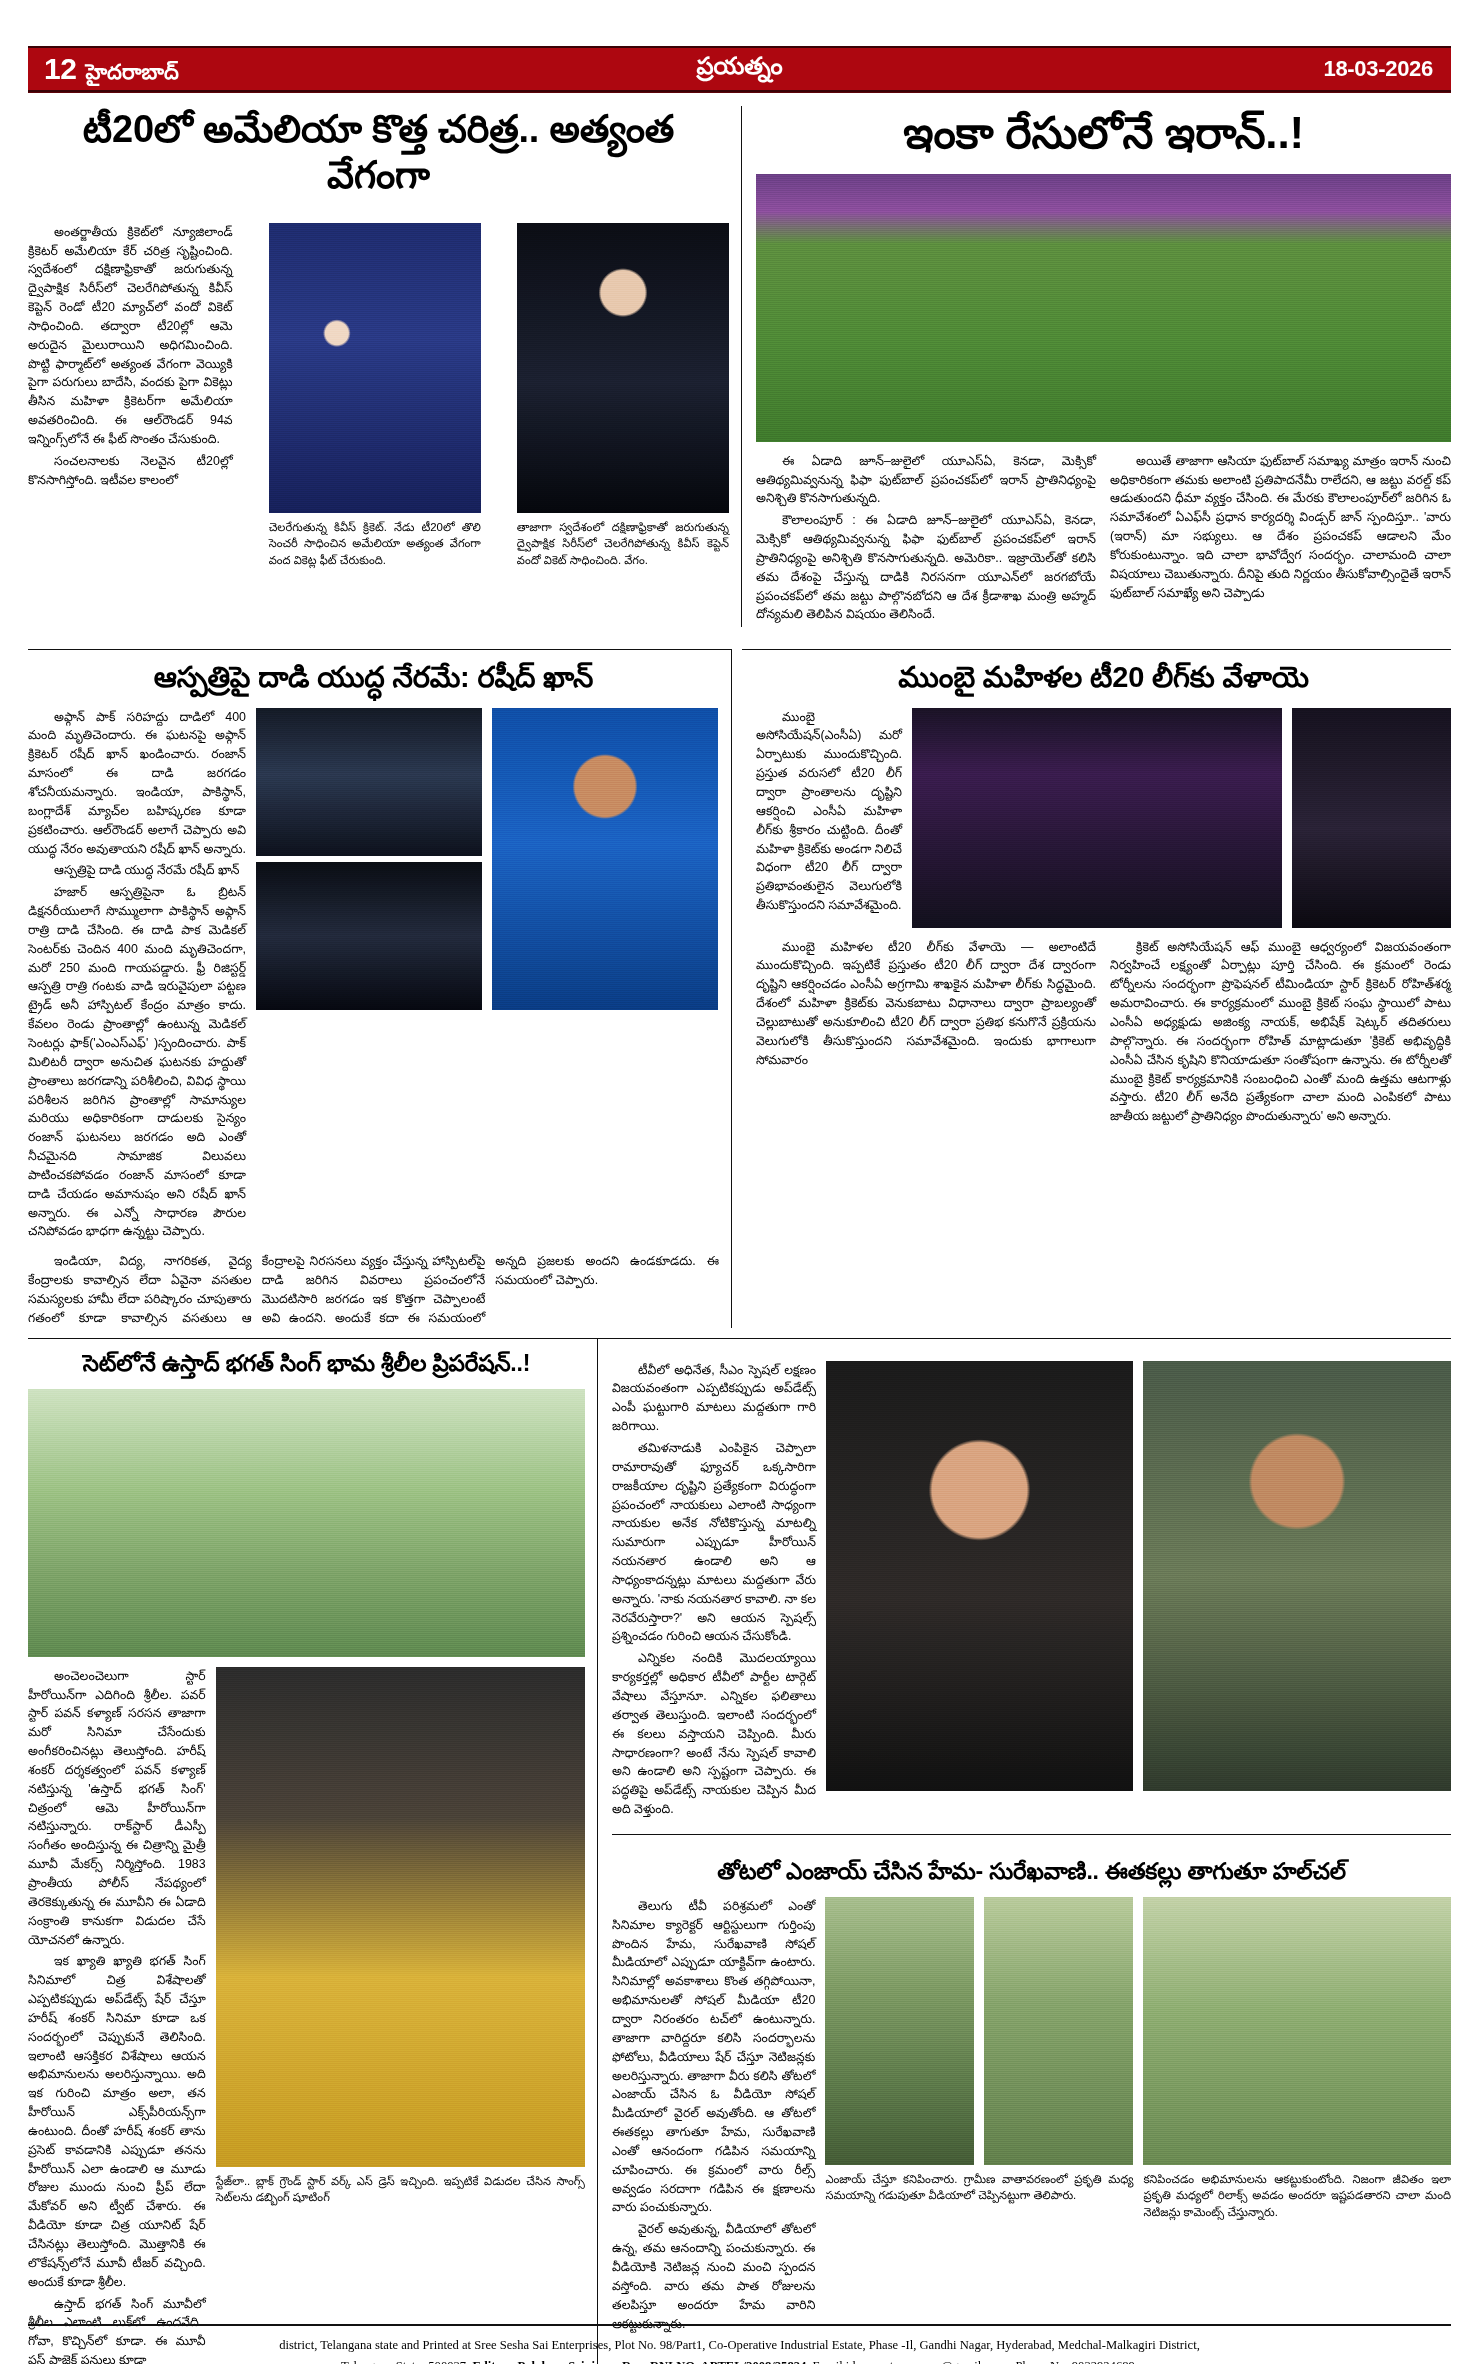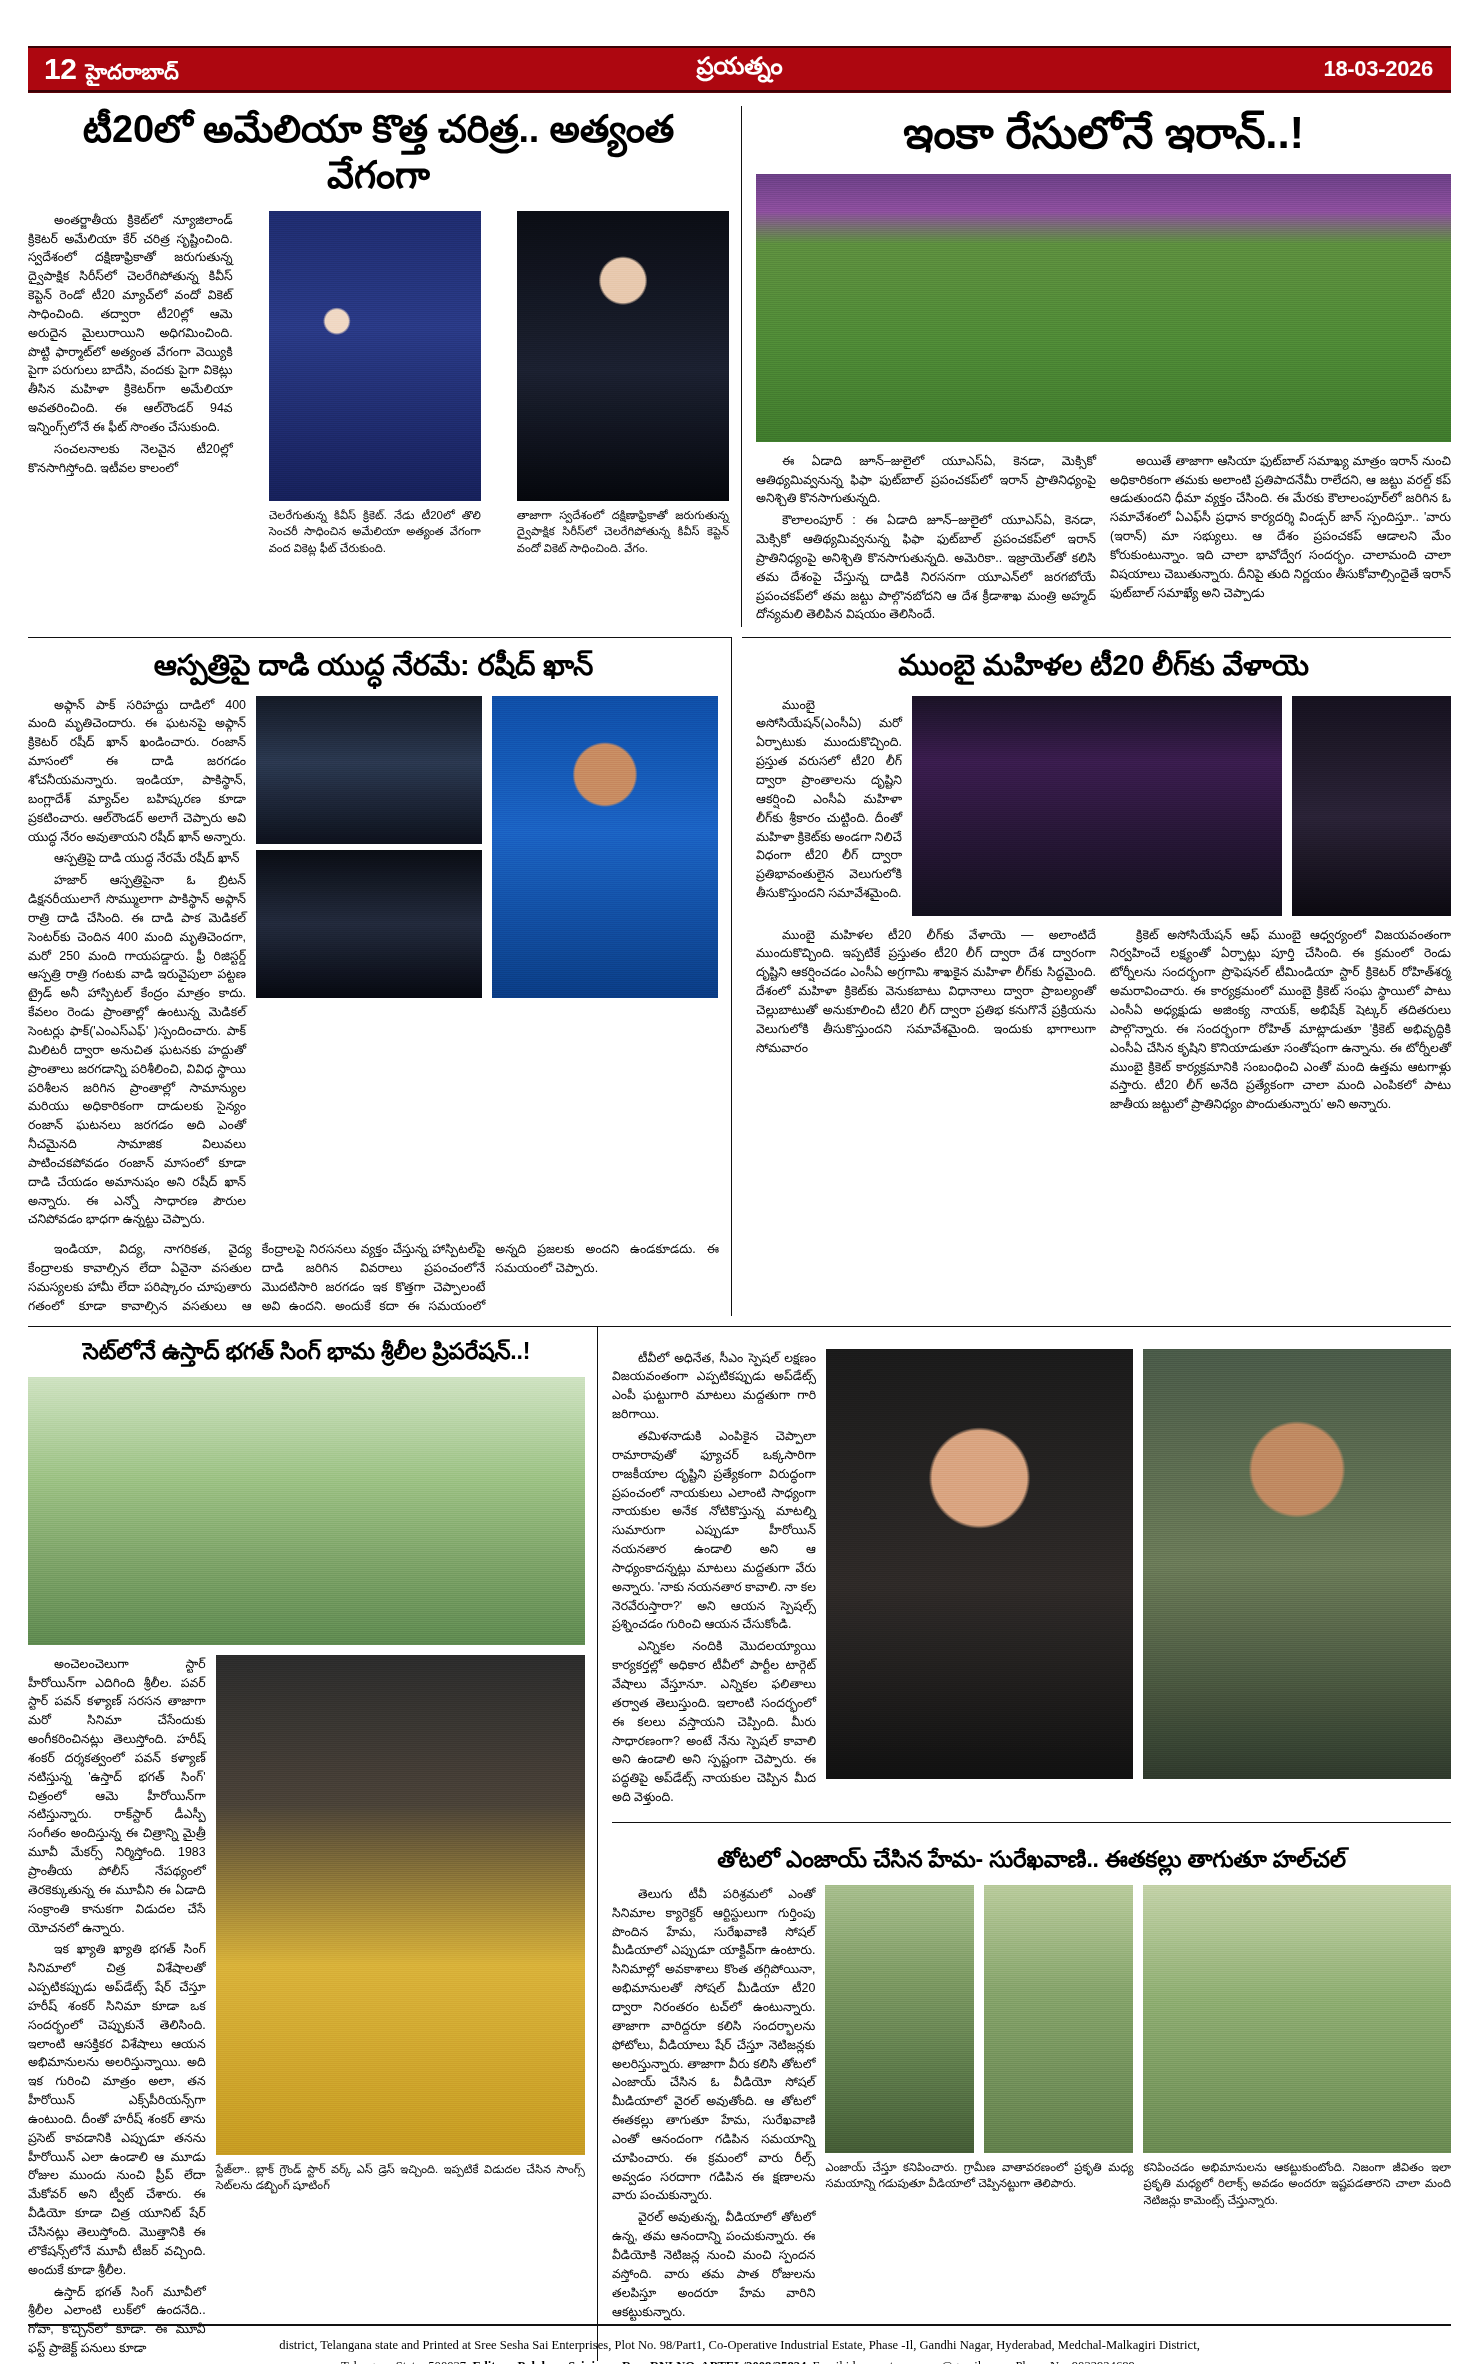--- a/index.html
+++ b/index.html
@@ -122,21 +122,21 @@
     </div>
     <div class="mh-title">ప్రయత్నం</div>
     <div class="mh-date">18-03-2026</div>
   </div>
 
   <div class="cols" style="margin-top:14px;">
 
     <div style="width:714px; padding-right:12px; border-right:1.5px solid #111;">
       <div class="hl hl-xl">టీ20లో అమేలియా కొత్త చరిత్ర.. అత్యంత వేగంగా</div>
 
-      <div class="cols gap10" style="margin-top:12px;gap:36px;">
+      <div class="cols gap10" style="margin-top:24px;gap:36px;">
         <div style="width:218px;">
           <div class="body-txt">
             <p>అంతర్జాతీయ క్రికెట్‌లో న్యూజిలాండ్ క్రికెటర్ అమేలియా కేర్ చరిత్ర సృష్టించింది. స్వదేశంలో దక్షిణాఫ్రికాతో జరుగుతున్న ద్వైపాక్షిక సిరీస్‌లో చెలరేగిపోతున్న కివీస్ కెప్టెన్ రెండో టీ20 మ్యాచ్‌లో వందో వికెట్ సాధించింది. తద్వారా టీ20ల్లో ఆమె అరుదైన మైలురాయిని అధిగమించింది. పొట్టి ఫార్మాట్‌లో అత్యంత వేగంగా వెయ్యికి పైగా పరుగులు బాదేసి, వందకు పైగా వికెట్లు తీసిన మహిళా క్రికెటర్‌గా అమేలియా అవతరించింది. ఈ ఆల్‌రౌండర్ 94వ ఇన్నింగ్స్‌లోనే ఈ ఫీట్ సొంతం చేసుకుంది.</p>
             <p>సంచలనాలకు నెలవైన టీ20ల్లో కొనసాగిస్తోంది. ఇటీవల కాలంలో</p>
           </div>
         </div>
         <div style="width:226px;">
           <div class="photo ph-podium" style="height:290px;">
               <span class="grain"></span>
             </div>
@@ -165,21 +165,21 @@
         </div>
         <div style="width:341px;">
           <div class="body-txt">
             <p>అయితే తాజాగా ఆసియా ఫుట్‌బాల్ సమాఖ్య మాత్రం ఇరాన్ నుంచి అధికారికంగా తమకు అలాంటి ప్రతిపాదనేమీ రాలేదని, ఆ జట్టు వరల్డ్ కప్ ఆడుతుందని ధీమా వ్యక్తం చేసింది. ఈ మేరకు కౌలాలంపూర్‌లో జరిగిన ఓ సమావేశంలో ఏఎఫ్‌సీ ప్రధాన కార్యదర్శి విండ్సర్ జాన్ స్పందిస్తూ.. 'వారు (ఇరాన్) మా సభ్యులు. ఆ దేశం ప్రపంచకప్ ఆడాలని మేం కోరుకుంటున్నాం. ఇది చాలా భావోద్వేగ సందర్భం. చాలామంది చాలా విషయాలు చెబుతున్నారు. దీనిపై తుది నిర్ణయం తీసుకోవాల్సిందైతే ఇరాన్ ఫుట్‌బాల్ సమాఖ్యే అని చెప్పాడు</p>
           </div>
         </div>
       </div>
     </div>
   </div>
 
-  <div class="cols" style="margin-top:10px;gap:10px;">
+  <div class="cols" style="margin-top:22px;gap:10px;">
 
     <div style="width:714px; padding-right:12px; border-right:1.5px solid #111; border-top:1.5px solid #111; padding-top:10px;">
       <div class="hl hl-lg">ఆస్పత్రిపై దాడి యుద్ధ నేరమే: రషీద్ ఖాన్</div>
 
       <div class="cols gap10" style="margin-top:12px;">
         <div style="width:218px;">
           <div class="body-txt">
             <p>అఫ్గాన్ పాక్ సరిహద్దు దాడిలో 400 మంది మృతిచెందారు. ఈ ఘటనపై అఫ్గాన్ క్రికెటర్ రషీద్ ఖాన్ ఖండించారు. రంజాన్ మాసంలో ఈ దాడి జరగడం శోచనీయమన్నారు. ఇండియా, పాకిస్థాన్, బంగ్లాదేశ్ మ్యాచ్‌ల బహిష్కరణ కూడా ప్రకటించారు. ఆల్‌రౌండర్ అలాగే చెప్పారు అవి యుద్ధ నేరం అవుతాయని రషీద్ ఖాన్ అన్నారు.</p>
             <p>ఆస్పత్రిపై దాడి యుద్ధ నేరమే రషీద్ ఖాన్</p>
             <p>హజార్ ఆస్పత్రిపైనా ఓ బ్రిటన్ డిక్షనరీయులాగే సొమ్ములాగా పాకిస్థాన్ అఫ్గాన్ రాత్రి దాడి చేసింది. ఈ దాడి పాక మెడికల్ సెంటర్‌కు చెందిన 400 మంది మృతిచెందగా, మరో 250 మంది గాయపడ్డారు. ఫ్రీ రిజిస్టర్డ్ ఆస్పత్రి రాత్రి గంటకు వాడి ఇరువైపులా పట్టణ ట్రైడ్ అనీ హాస్పిటల్ కేంద్రం మాత్రం కాదు. కేవలం రెండు ప్రాంతాల్లో ఉంటున్న మెడికల్ సెంటర్లు ఫాక్('ఎంఎస్‌ఎఫ్' )స్పందించారు. పాక్ మిలిటరీ ద్వారా అనుచిత ఘటనకు హద్దుతో ప్రాంతాలు జరగడాన్ని పరిశీలించి, వివిధ స్థాయి పరిశీలన జరిగిన ప్రాంతాల్లో సామాన్యుల మరియు అధికారికంగా దాడులకు సైన్యం రంజాన్ ఘటనలు జరగడం అది ఎంతో నీచమైనది సామాజిక విలువలు పాటించకపోవడం రంజాన్ మాసంలో కూడా దాడి చేయడం అమానుషం అని రషీద్ ఖాన్ అన్నారు. ఈ ఎన్నో సాధారణ పౌరుల చనిపోవడం భాధగా ఉన్నట్టు చెప్పారు.</p>

